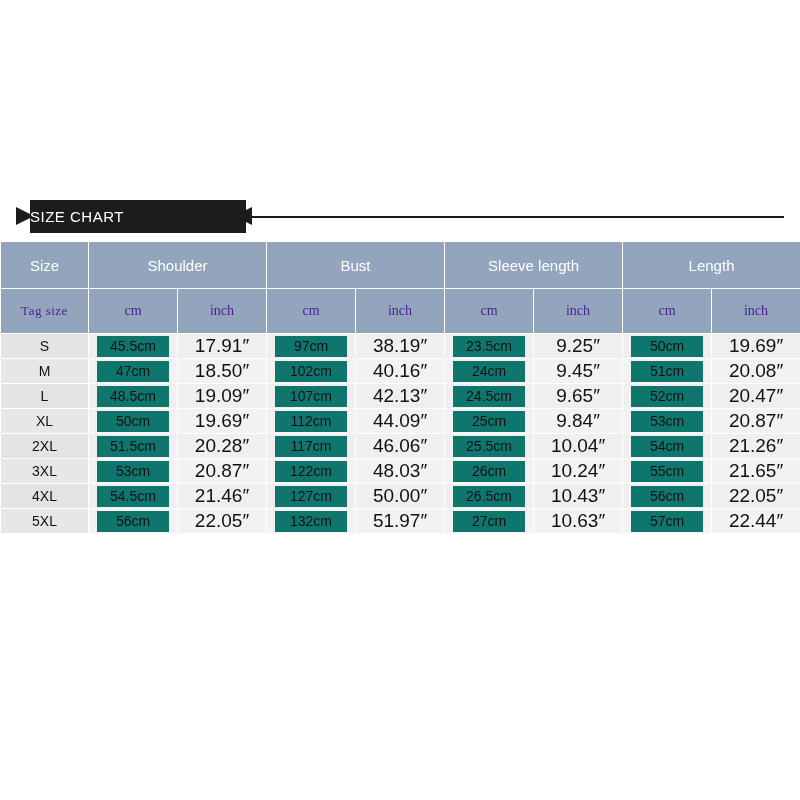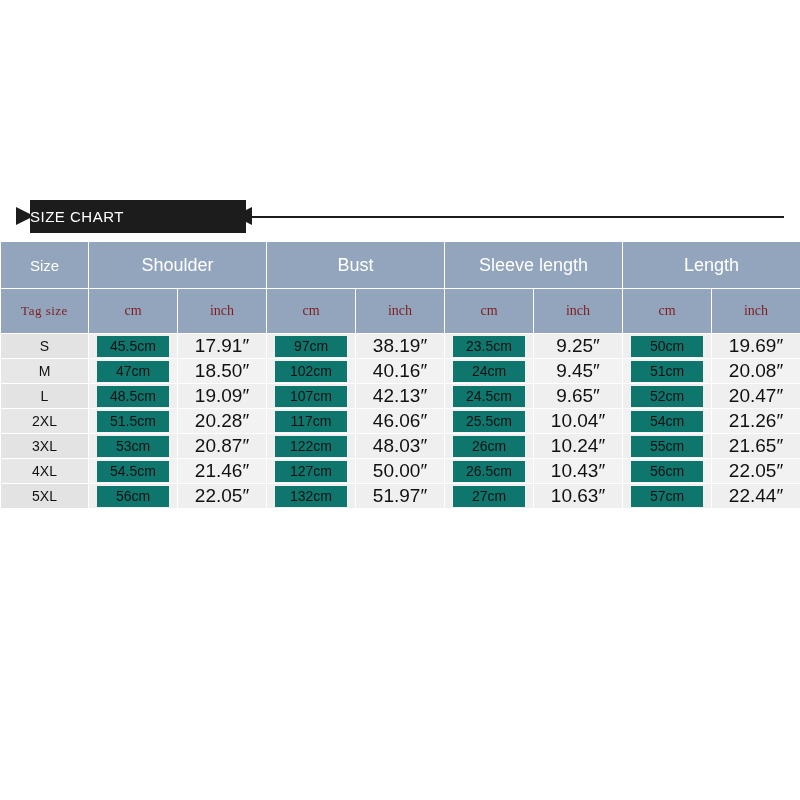--- a/index.html
+++ b/index.html
@@ -92,32 +92,32 @@
     vertical-align: middle;
     padding: 0;
     font-weight: normal;
   }
 
   
   .hdr1 td {
     background: #93a5bd;
     color: #ffffff;
     height: 46px;
-    font-size: 18px;
+    font-size: 15px;
     font-weight: bold;
     font-family: "Liberation Sans", sans-serif;
   }
   .hdr1 td.size-cell {
     font-size: 15px;
   }
 
   
   .hdr2 td {
     background: #93a5bd;
-    color: #7f1d1d;
+    color: #4c1d95;
     height: 44px;
     font-size: 14px;
     font-family: "Liberation Serif", serif;
   }
   .hdr2 td.tagsize {
     font-size: 13px;
     letter-spacing: 0.5px;
   }
 
   
@@ -233,20 +233,31 @@
           <td class="cm"><span class="cm-pill">48.5cm</span></td>
           <td class="inch"><span class="inch-val">19.09″</span></td>
           <td class="cm"><span class="cm-pill">107cm</span></td>
           <td class="inch"><span class="inch-val">42.13″</span></td>
           <td class="cm"><span class="cm-pill">24.5cm</span></td>
           <td class="inch"><span class="inch-val">9.65″</span></td>
           <td class="cm"><span class="cm-pill">52cm</span></td>
           <td class="inch"><span class="inch-val">20.47″</span></td>
         </tr>
 
+        <tr class="body-row">
+          <td class="size-label">XL</td>
+          <td class="cm"><span class="cm-pill">50cm</span></td>
+          <td class="inch"><span class="inch-val">19.69″</span></td>
+          <td class="cm"><span class="cm-pill">112cm</span></td>
+          <td class="inch"><span class="inch-val">44.09″</span></td>
+          <td class="cm"><span class="cm-pill">25cm</span></td>
+          <td class="inch"><span class="inch-val">9.84″</span></td>
+          <td class="cm"><span class="cm-pill">53cm</span></td>
+          <td class="inch"><span class="inch-val">20.87″</span></td>
+        </tr>
 
         <tr class="body-row">
           <td class="size-label">2XL</td>
           <td class="cm"><span class="cm-pill">51.5cm</span></td>
           <td class="inch"><span class="inch-val">20.28″</span></td>
           <td class="cm"><span class="cm-pill">117cm</span></td>
           <td class="inch"><span class="inch-val">46.06″</span></td>
           <td class="cm"><span class="cm-pill">25.5cm</span></td>
           <td class="inch"><span class="inch-val">10.04″</span></td>
           <td class="cm"><span class="cm-pill">54cm</span></td>

